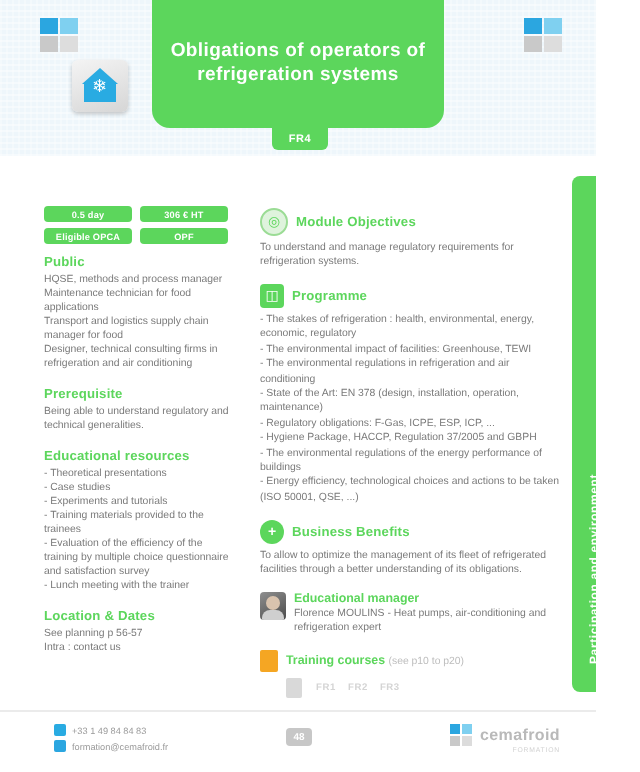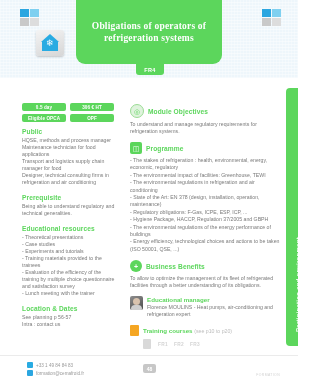--- a/index.html
+++ b/index.html
@@ -56,21 +56,21 @@
   }
   .house-icon .flake{
     position:absolute;left:5px;top:5px;color:#ffffff;font-size:9px;line-height:9px;
   }
 
   .title-card{
     position:absolute;left:76px;top:0;width:146px;height:64px;
     background:#5cd65c;
     border-bottom-left-radius:9px;border-bottom-right-radius:9px;
     display:flex;align-items:center;justify-content:center;
-    padding:0 8px;box-sizing:border-box;font-family:Liberation Serif, serif;
+    padding:0 8px;box-sizing:border-box;
   }
   .title-card h1{
     margin:0;color:#ffffff;font-size:9.5px;line-height:12px;
     font-weight:bold;text-align:center;letter-spacing:.2px;
   }
   .code-tab{
     position:absolute;left:136px;top:64px;width:28px;height:11px;
     background:#5cd65c;border-bottom-left-radius:3px;border-bottom-right-radius:3px;
     display:flex;align-items:center;justify-content:center;
   }
@@ -337,16 +337,25 @@
       <div class="f-line">
         <span class="f-ico"></span>
         <span class="f-txt">+33 1 49 84 84 83</span>
       </div>
       <div class="f-line">
         <span class="f-ico blue2"></span>
         <span class="f-txt">formation@cemafroid.fr</span>
       </div>
     </div>
     <div class="pagenum">48</div>
+    <div class="brand">
+      <span class="brand-mark">
+        <i class="bm-a"></i>
+          <i class="bm-b"></i>
+          <i class="bm-c"></i>
+          <i class="bm-d"></i>
+      </span>
+      <span class="brand-name">cemafroid</span>
+    </div>
     <div class="brand-sub">FORMATION</div>
   </div>
 
 </div>
 
 </body></html>

